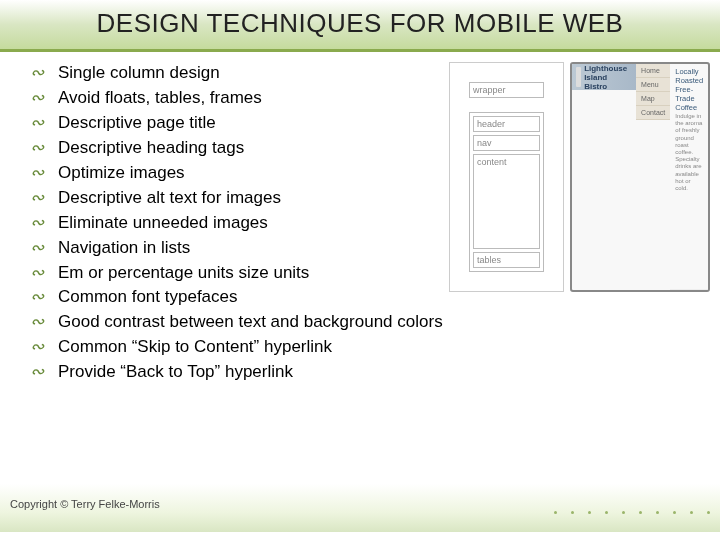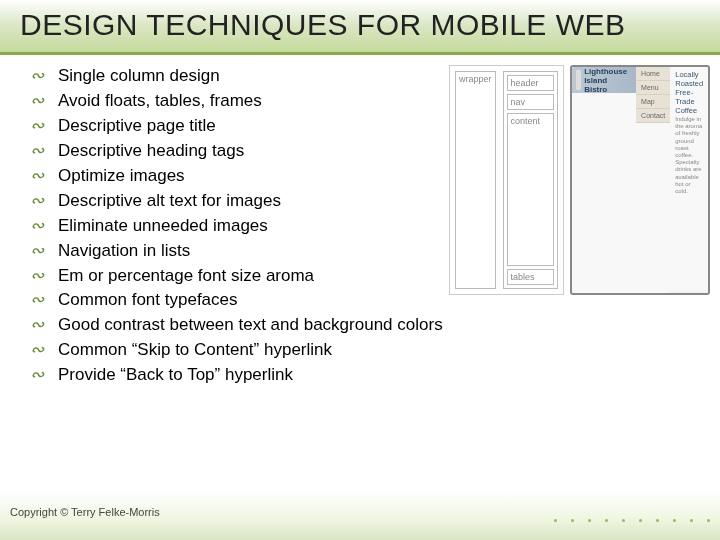--- a/index.html
+++ b/index.html
@@ -8,22 +8,22 @@
     height: 540px;
     font-family: Arial, Helvetica, sans-serif;
     background: #fff;
     position: relative;
     overflow: hidden;
   }
   .title-bar {
     background: linear-gradient(180deg, #ffffff 0%, #d9e6c3 50%, #c5db9d 100%);
     border-bottom: 3px solid #8aaa4d;
     padding: 8px 20px 10px;
-    text-align: left;
-    font-size: 30px;
+    text-align: center;
+    font-size: 26px;
     font-weight: 400;
     letter-spacing: 0.5px;
     color: #222;
   }
   .content {
     display: flex;
     padding: 10px 10px 0 30px;
   }
   .bullets {
     flex: 1;
@@ -48,24 +48,24 @@
   .figures {
     display: flex;
     gap: 6px;
     margin-left: 4px;
   }
   .wireframe {
     width: 115px;
     height: 230px;
     border: 1px solid #ccc;
     background: #fff;
-    padding: 5px;
-    display: flex;
-    flex-direction: row;
-    gap: 7px;
+    padding: 19px;
+    display: flex;
+    flex-direction: column;
+    gap: 14px;
     font-size: 9px;
     color: #888;
   }
   .wf-box {
     border: 1px solid #bbb;
     padding: 2px 3px;
     background: #fff;
   }
   .wf-wrapper {
     border: 1px solid #bbb;
@@ -120,21 +120,21 @@
     font-size: 7.5px;
     margin-bottom: 1px;
   }
   .mockup-section .sec-body {
     color: #888;
     font-size: 6px;
     line-height: 1.2;
   }
   .footer {
     position: absolute;
-    bottom: 0;
+    bottom: 8px;
     left: 0;
     right: 0;
     height: 48px;
     background: linear-gradient(180deg, #ffffff 0%, #eef5df 60%, #d9e6c3 100%);
     font-size: 11px;
     color: #444;
     padding: 14px 0 0 10px;
   }
   .footer-dots {
     position: absolute;
@@ -190,21 +190,21 @@
     <li>
         <span class="bullet-icon">∾</span>
         <span>Eliminate unneeded images</span>
       </li>
     <li>
         <span class="bullet-icon">∾</span>
         <span>Navigation in lists</span>
       </li>
     <li>
         <span class="bullet-icon">∾</span>
-        <span>Em or percentage font size aroma</span>
+        <span>Em or percentage units size units</span>
       </li>
     <li>
         <span class="bullet-icon">∾</span>
         <span>Common font typefaces</span>
       </li>
     <li>
         <span class="bullet-icon">∾</span>
         <span>Good contrast between text and background colors</span>
       </li>
     <li>

